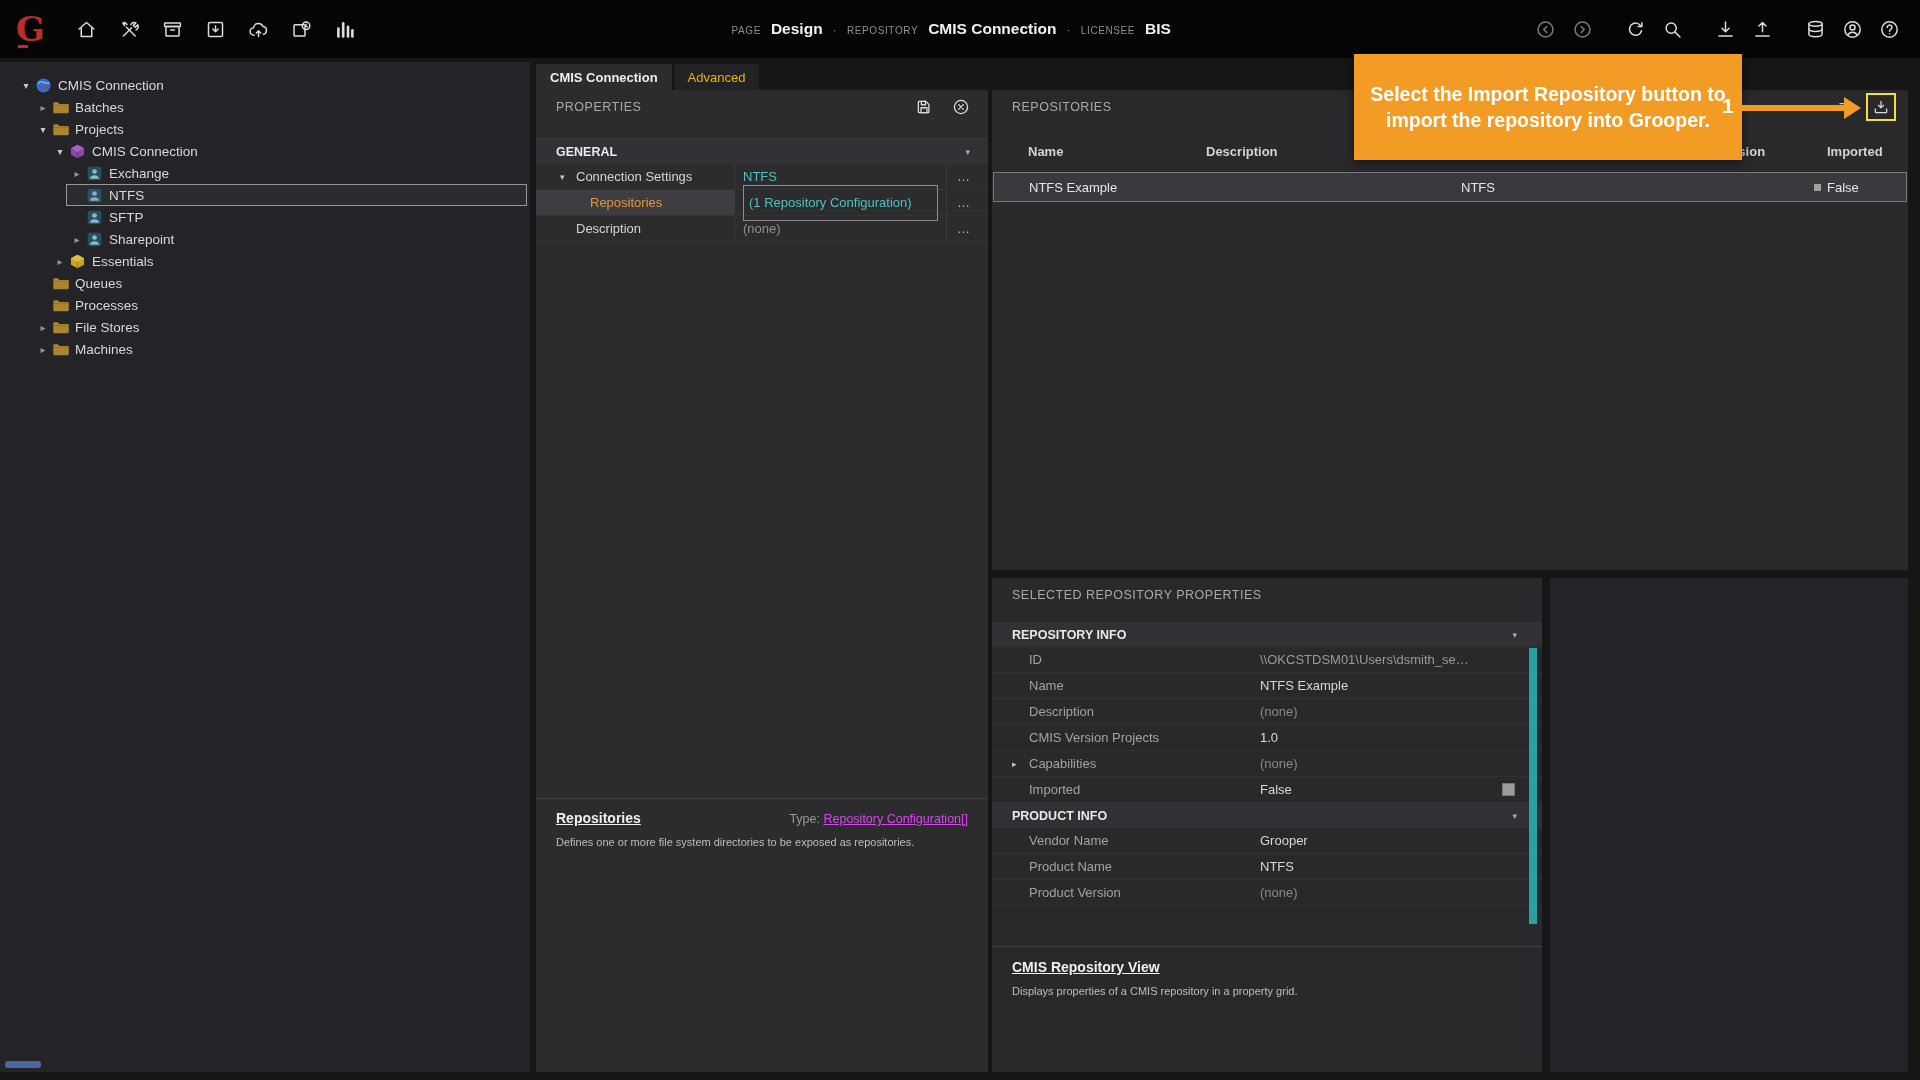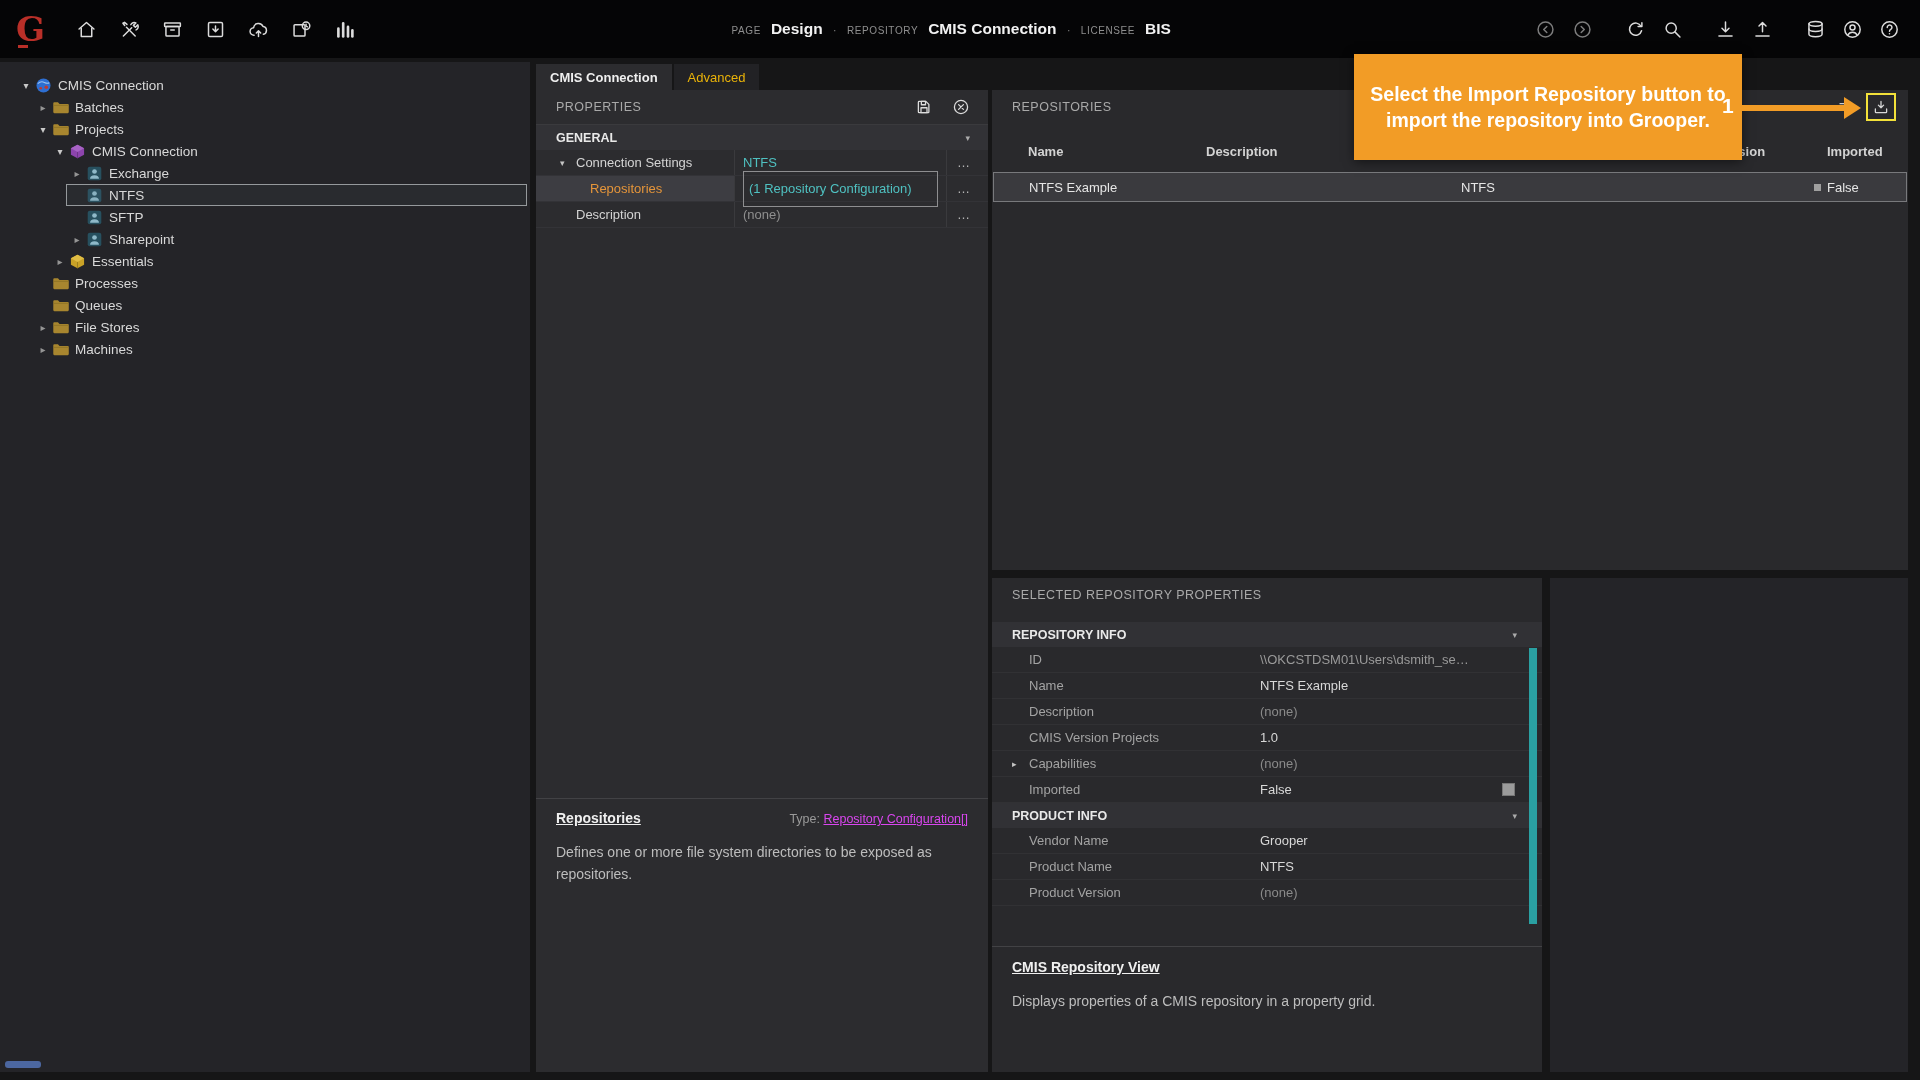--- a/index.html
+++ b/index.html
@@ -46,21 +46,21 @@
   
   .mid-panel { position:absolute; left:536px; top:64px; width:452px; height:1008px; }
   .tabbar { display:flex; height:26px; }
   .tab { padding:0 14px; display:flex; align-items:center; font-size:13px; cursor:pointer; }
   .tab.active { background:#2c2c2f; color:#efefef; font-weight:bold; }
   .tab.inactive { background:#222225; color:#eab308; margin-left:2px; }
   .mid-body { position:absolute; left:0; right:0; top:26px; bottom:0; background:#2c2c2f; }
   .phead { height:34px; display:flex; align-items:center; padding:0 12px 0 20px; }
   .ph-title { font-size:12.5px; letter-spacing:.5px; color:#a9a9a9; }
   .phead-icons { margin-left:auto; display:flex; align-items:center; gap:7px; color:#c3c3c3; }
-  .pgrid { border-top:1px solid #3a3a3d; }
+  .pgrid { margin-top:14px; border-top:1px solid #3a3a3d; }
   .pgroup { height:25px; background:#323236; display:flex; align-items:center;
             padding:0 18px 0 20px; font-size:12.5px; font-weight:bold; color:#e9e9e9; }
   .chev { margin-left:auto; font-size:9px; color:#ababab; }
   .prow { display:flex; align-items:stretch; height:26px; border-bottom:1px solid #333337; font-size:13px; cursor:pointer; }
   .pleft { width:198px; flex:none; display:flex; align-items:center; padding-left:24px; }
   .prow.selected .pleft { background:#3d3d42; }
   .pexp { width:16px; flex:none; font-size:9px; color:#c4c4c4; text-align:left; }
   .plabel { color:#d4d4d4; }
   .plabel.indent { margin-left:14px; }
   .prow.selected .plabel { color:#e5953a; }
@@ -70,21 +70,21 @@
             padding:0 5px; color:#4fc1c1; }
   .pdots { width:34px; flex:none; border-left:1px solid #3a3a3d; margin-right:8px; color:#b5b5b5;
            display:flex; align-items:center; justify-content:center; cursor:pointer; }
   .mid-help { position:absolute; left:0; right:0; top:708px; bottom:0; border-top:1px solid #424245;
               padding:11px 20px; background:#2c2c2f; }
   .help-title-row { display:flex; align-items:baseline; }
   .help-title { font-size:14px; font-weight:bold; color:#f0f0f0; text-decoration:underline; }
   .type-group { margin-left:auto; font-size:12.5px; }
   .type-label { color:#9a9a9a; }
   .type-value { color:#d946ef; text-decoration:underline;text-align:center; }
-  .help-text { margin-top:16px; font-size:14px; line-height:1.55; color:#bdbdbd; width:400px; }
+  .help-text { margin-top:8px; font-size:11px; line-height:1.55; color:#bdbdbd; width:400px; }
 
   
   .repos-panel { position:absolute; left:992px; top:90px; width:916px; height:480px; background:#29292c; }
   .panel-header { height:34px; display:flex; align-items:center; padding:0 12px 0 20px; }
   .repos-toolbar { margin-left:auto; display:flex; align-items:center; gap:8px; }
   .tool-btn { color:#cfcfcf; display:flex; align-items:center; justify-content:center; width:24px; height:24px; cursor:pointer; }
   .import-btn { width:30px; height:28px; border:2px solid #f3e13a; color:#d9d9d9;
                 display:flex; align-items:center; justify-content:center; cursor:pointer; }
   .rhead { position:absolute; left:0; right:0; top:54px; height:24px; }
   .rhc { position:absolute; font-size:13px; font-weight:bold; color:#d3d3d3; }
@@ -439,31 +439,31 @@
         <span class="tlabel">Essentials</span>
       </div>
 
       <div class="trow" style="--d:1">
         <span class="exp"></span>
         <span class="ticon">
             <svg>
               <use href="#ic-folder"></use>
             </svg>
           </span>
-        <span class="tlabel">Processes</span>
+        <span class="tlabel">Queues</span>
       </div>
 
       <div class="trow" style="--d:1">
         <span class="exp"></span>
         <span class="ticon">
             <svg>
               <use href="#ic-folder"></use>
             </svg>
           </span>
-        <span class="tlabel">Queues</span>
+        <span class="tlabel">Processes</span>
       </div>
 
       <div class="trow" style="--d:1">
         <span class="exp c">▸</span>
         <span class="ticon">
             <svg>
               <use href="#ic-folder"></use>
             </svg>
           </span>
         <span class="tlabel">File Stores</span>

